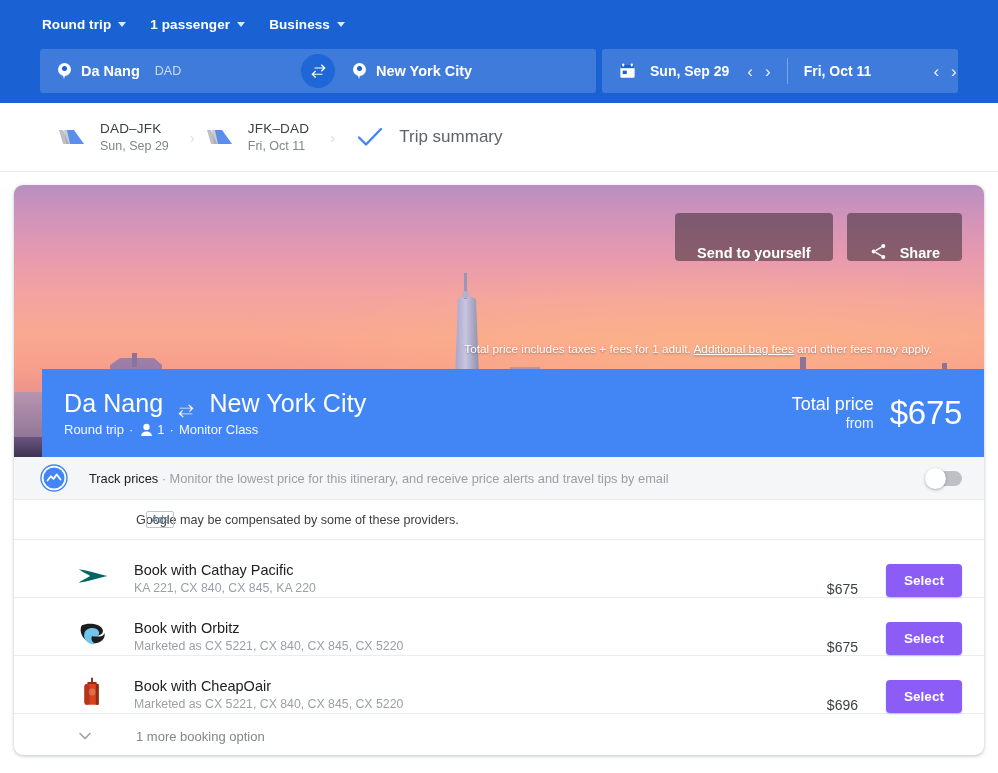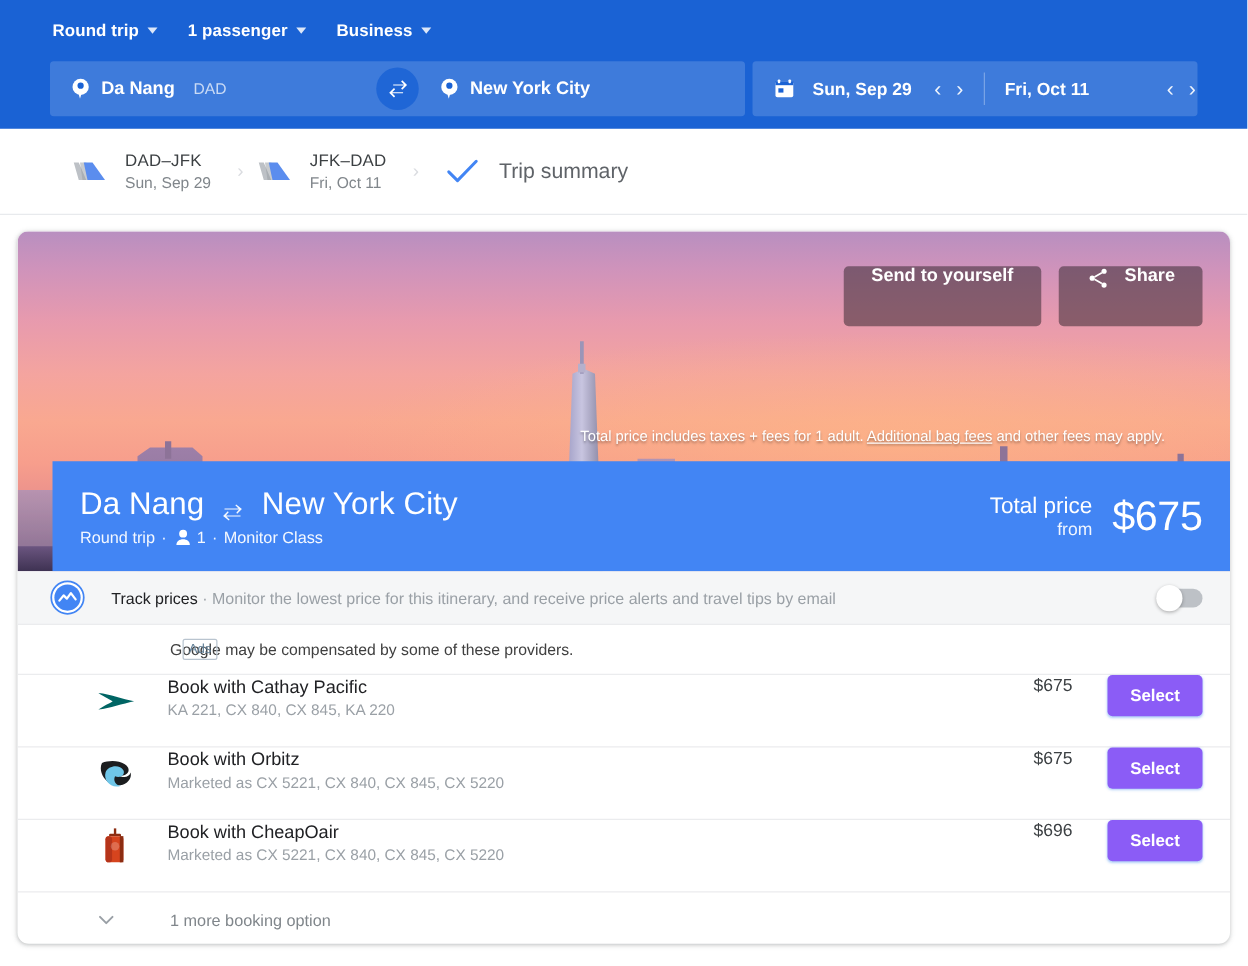--- a/index.html
+++ b/index.html
@@ -151,21 +151,21 @@
   .skyline svg { width: 100%; height: 100%; display: block; }
 
   .hero-btns {
     position: absolute; right: 22px; top: 28px;
     display: flex; gap: 14px;
   }
   .hbtn {
     height: 48px; border-radius: 4px;
     background: rgba(49,36,44,.52);
     color: #fff; font-size: 14.5px; font-weight: 700;
-    display: flex; align-items: flex-start; gap: 12px;
+    display: flex; align-items: flex-end; gap: 12px;
     padding: 0 22px; cursor: pointer; border: none;
     font-family: "Liberation Sans", sans-serif;
     white-space: nowrap;
   }
   .share-ic { width: 19px; height: 19px; flex: none; }
 
   .disclaimer {
     position: absolute; right: 52px; top: 157px;
     color: #fff; font-size: 11.8px;
     text-shadow: 0 1px 2px rgba(0,0,0,.35);
@@ -226,21 +226,21 @@
   .ads-badge {
     position: absolute; left: 66px;
     border: 1px solid #b9c4cf; border-radius: 2px;
     color: #5f7d95; font-size: 10.5px;
     padding: 1px 4px 1px 4px; line-height: 1.2;
   }
   .ads-wrap { position: relative; width: 100%; display:flex; align-items:center; }
   .ads-txt { color: #404040; font-size: 12.6px; margin-left: 56px; }
 
   .opt-rowi {
-    height: 58px; display: flex; align-items: flex-start;
+    height: 58px; display: flex; align-items: flex-end;
     padding: 0 22px 0 58px;
     border-bottom: 1px solid #ebecee;
   }
   .logo { width: 42px; height: 42px; flex: none; margin-right: 20px; display:flex; align-items:center; justify-content:center; }
   .opt-info { flex: 1; line-height: 1.38; }
   .opt-title { font-size: 14.5px; color: #202124; }
   .opt-sub { font-size: 12.3px; color: #9aa0a6; }
   .opt-price { font-size: 14px; color: #3c4043; margin-right: 28px; white-space: nowrap; }
   .select-btn {
     width: 76px; height: 33px; border-radius: 4px;

